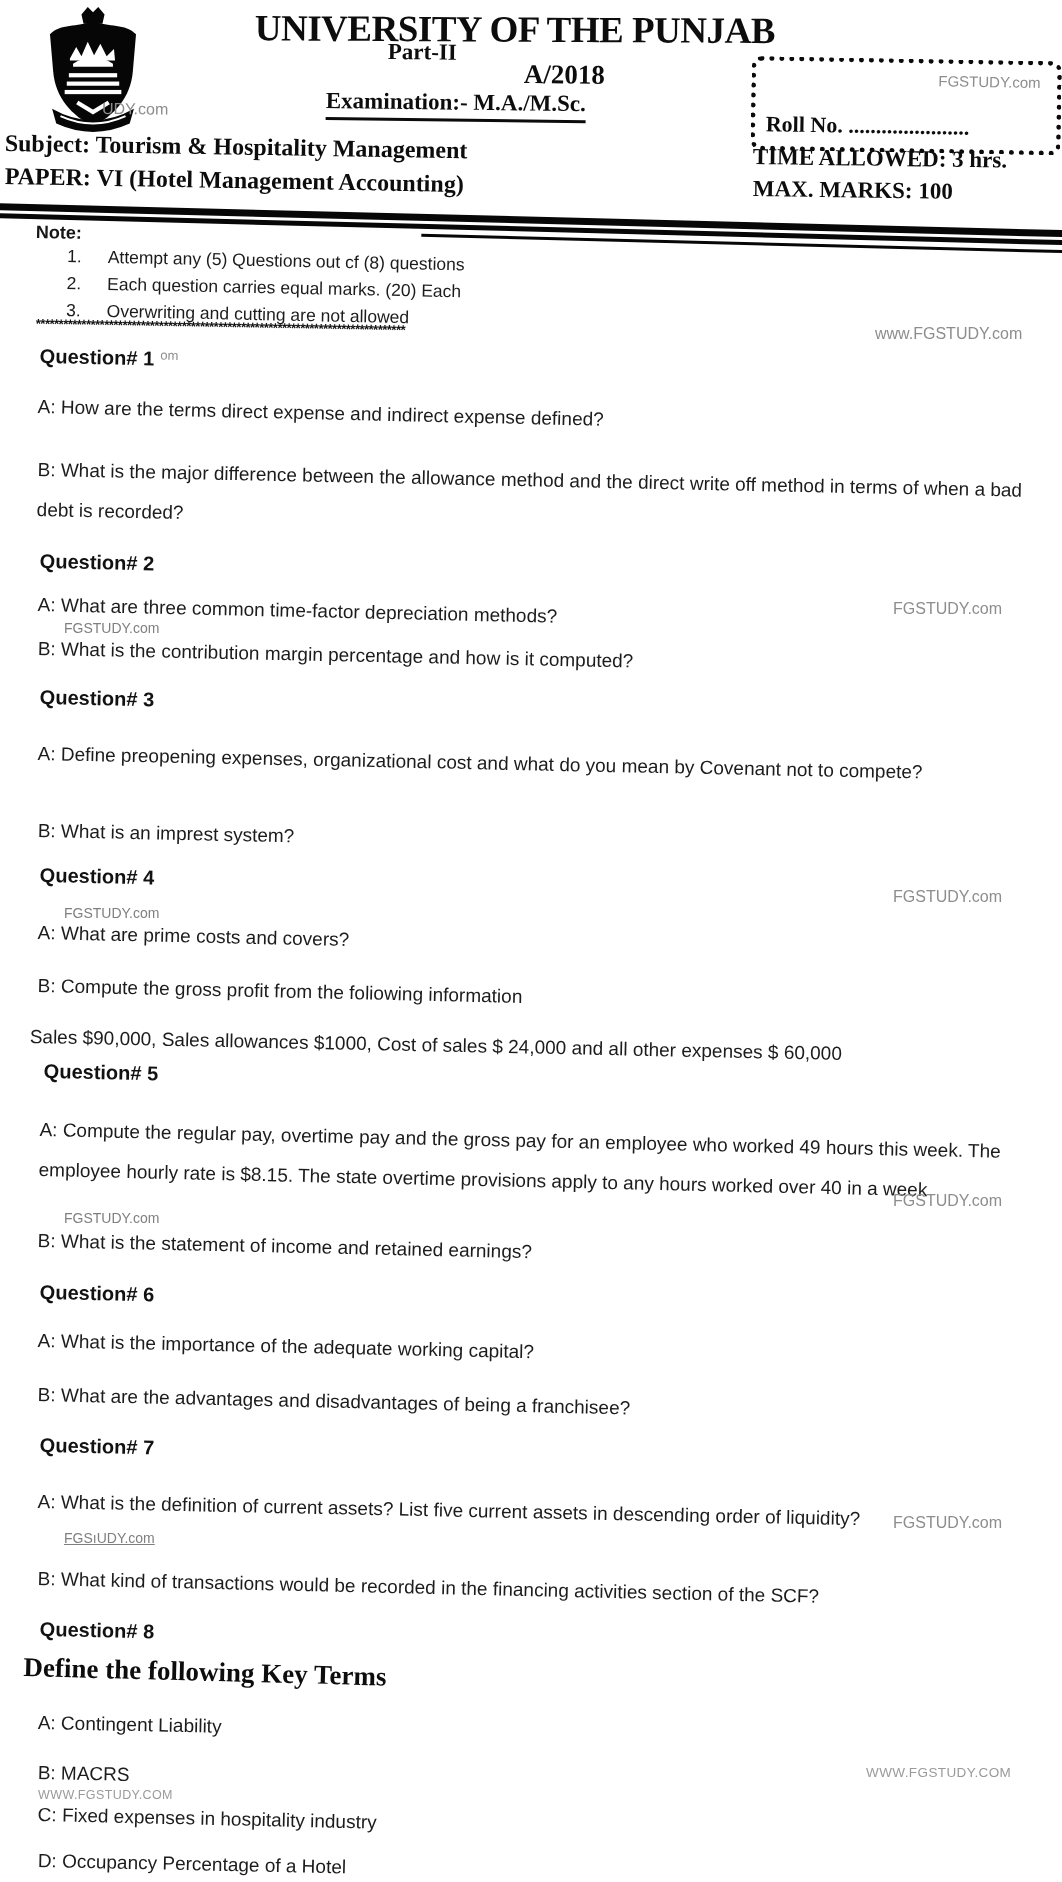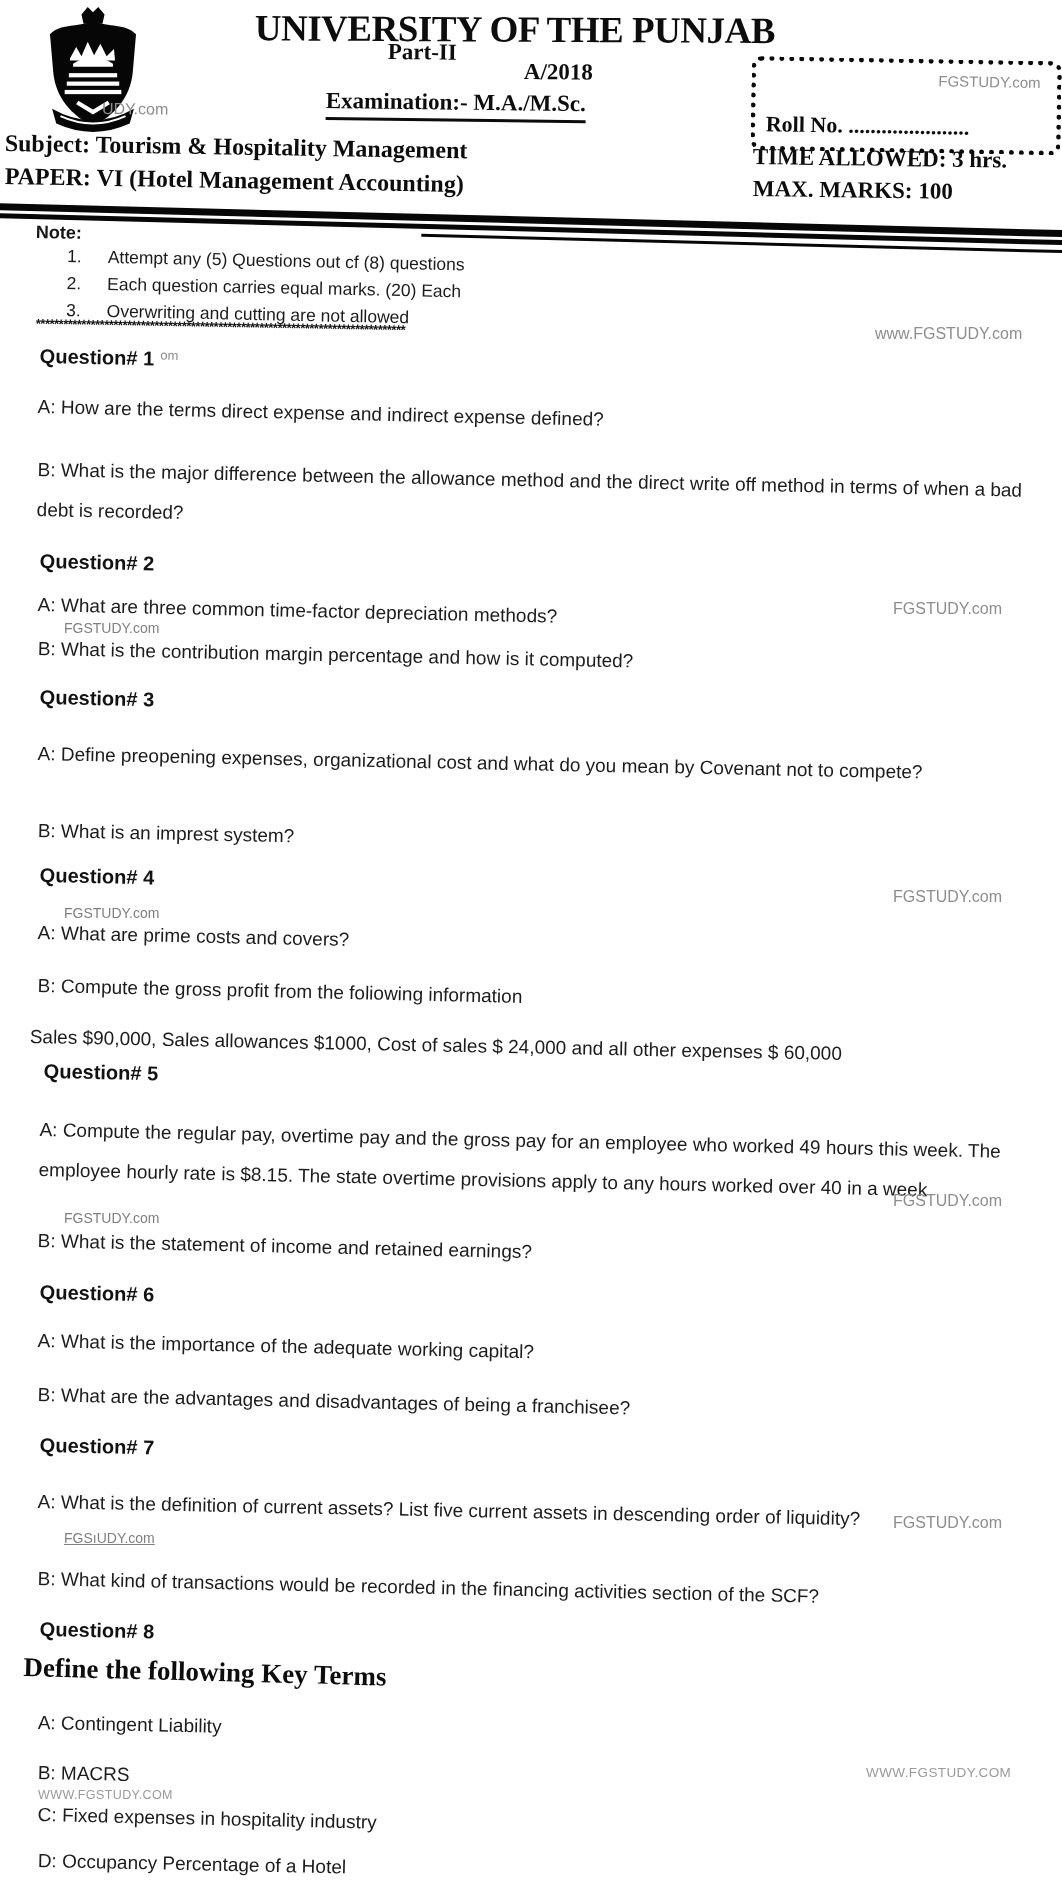--- a/index.html
+++ b/index.html
@@ -38,21 +38,21 @@
       <rect x="28" y="80" width="54" height="4" fill="#ffffff"></rect>
       <path d="M40 92 L55 101 L70 92" stroke="#ffffff" stroke-width="4" fill="none"></path>
       <path d="M16 98 Q55 120 94 98 L90 112 Q55 128 20 112 Z" fill="#060606"></path>
       <path d="M24 105 Q55 119 86 105" stroke="#ffffff" stroke-width="2" fill="none"></path>
     </svg>
   </div>
   <div class="abs wm wm-md r" style="top:100px;left:102px;transform:rotate(.5deg);">UDY.com</div>
 
   <div class="abs serifb r" style="top:6px;left:185px;width:660px;text-align:center;font-size:37px;letter-spacing:-.5px;transform:rotate(.3deg);">UNIVERSITY OF THE PUNJAB</div>
   <div class="abs serifb r" style="top:39px;left:388px;font-size:23px;transform:rotate(.6deg);">Part-II</div>
-  <div class="abs serifb r" style="top:59px;left:524px;font-size:23px;transform:rotate(.6deg);">A/2018</div>
+  <div class="abs serifb r" style="top:59px;left:524px;font-size:27px;transform:rotate(.6deg);">A/2018</div>
   <div class="abs serifb r" style="top:88px;left:326px;font-size:23px;border-bottom:3px solid #0b0b0b;padding-bottom:3px;transform:rotate(.7deg);">Examination:- M.A./M.Sc.</div>
 
   <div class="abs rollbox r" style="top:56px;left:752px;width:300px;height:84px;transform:rotate(1deg);">
     <div class="abs wm" style="top:8px;right:16px;font-size:15px;">FGSTUDY.com</div>
     <div class="abs serifb" style="left:10px;bottom:8px;font-size:22px;">Roll No. ......................</div>
   </div>
 
   <div class="abs serifb r" style="top:130px;left:5px;font-size:24px;transform:rotate(.9deg);">Subject: Tourism &amp; Hospitality Management</div>
   <div class="abs serifb r" style="top:163px;left:5px;font-size:24px;transform:rotate(1deg);">PAPER: VI (Hotel Management Accounting)</div>
 

